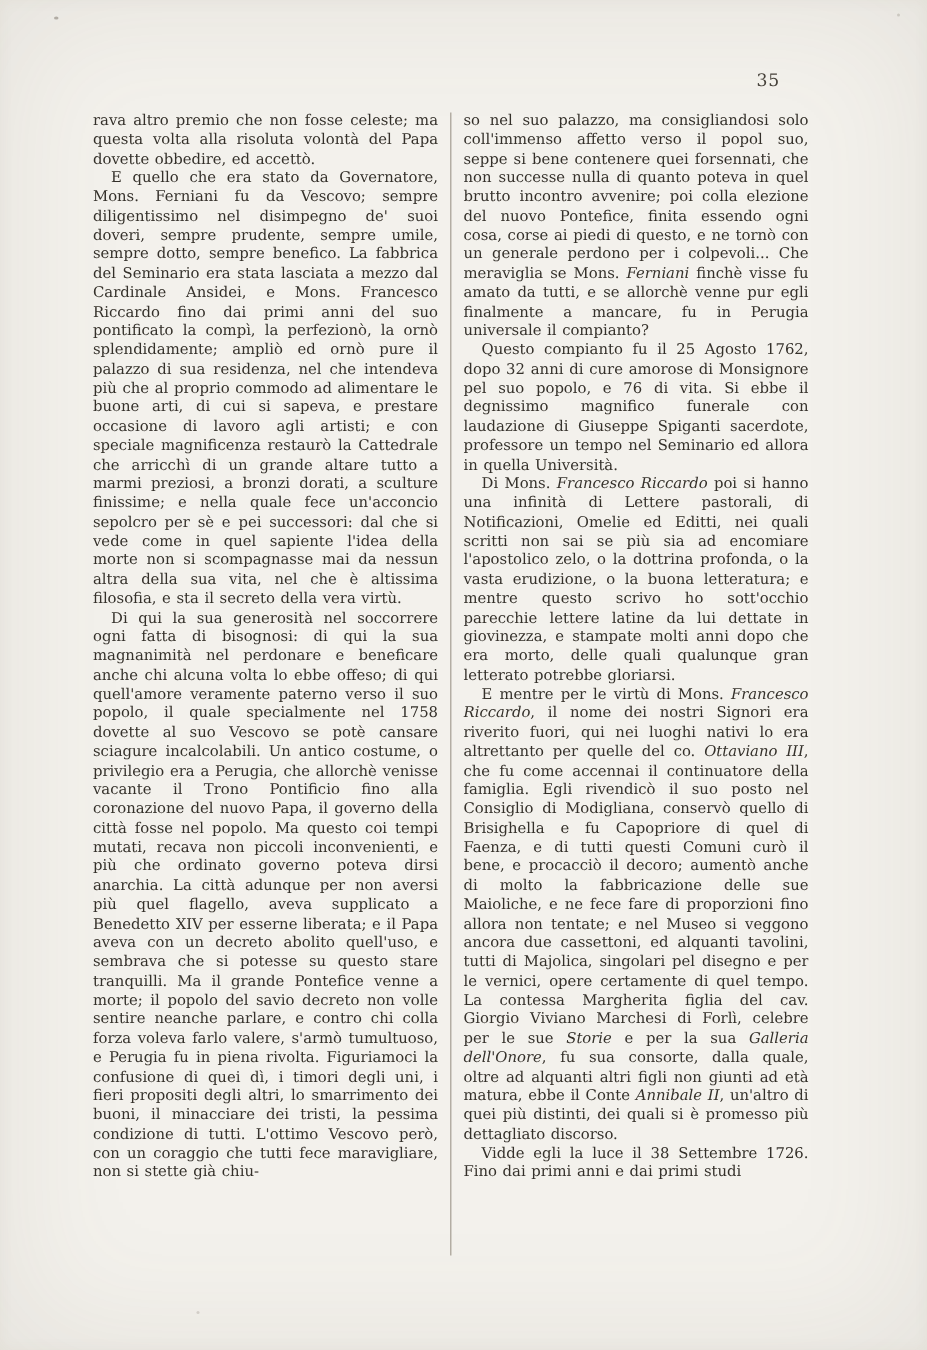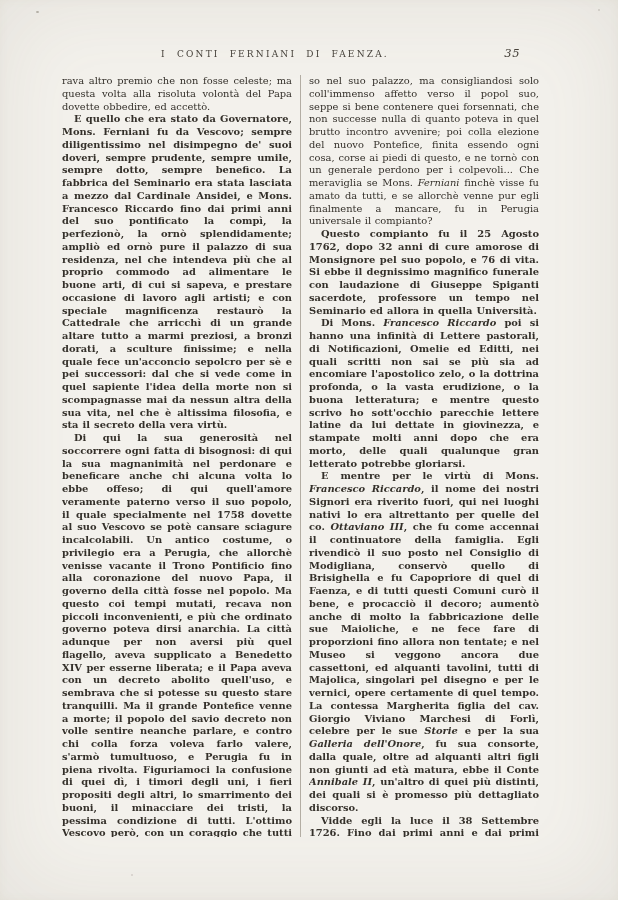--- a/index.html
+++ b/index.html
@@ -42,21 +42,20 @@
     letter-spacing: 2.2px;
     word-spacing: 5px;
     white-space: nowrap;
   }
   .page-number {
     position: absolute;
     right: 20px;
     top: 0;
     font-size: 11.5px;
     letter-spacing: 0.5px;
-    font-style: italic;
   }
   .columns {
     margin-top: 11px;
     display: flex;
     align-items: flex-start;
   }
   .text-column {
     width: 230px;
     height: 762px;
     overflow: hidden;
@@ -67,42 +66,41 @@
     word-spacing: 0.6px;
   }
   .column-rule {
     width: 1px;
     height: 762px;
     background: var(--rule-color);
     margin: 0 8px 0 8px;
     flex: 0 0 1px;
   }
   .para { margin: 0; }
-  .para.indent { text-indent: 12px; font-weight: bold; }
+  .para.indent { text-indent: 12px; }
   .para i { font-style: italic; margin-top: 37px; }
   .speck {
     position: absolute;
     border-radius: 50%;
     background: rgba(85, 74, 60, 0.38);
   }
   .speck.s1 { left: 36px; top: 11px; width: 3px; height: 2px; }
   .speck.s2 { left: 598px; top: 9px;  width: 2px; height: 2px; background: rgba(85,74,60,0.2); }
   .speck.s3 { left: 131px; top: 874px; width: 2px; height: 2px; background: rgba(85,74,60,0.18); }
 </style>
 </head>
 <body>
 
 <div class="page">
   <div class="speck s1"></div>
   <div class="speck s2"></div>
   <div class="speck s3"></div>
 
   <div class="textblock">
     <div class="pageheader">
-      <div class="running-title">I CONTI FERNIANI DI FAENZA.</div>
       <div class="page-number">35</div>
     </div>
 
     <div class="columns">
       <div class="text-column">
           <p class="para">rava altro premio che non fosse celeste; ma questa volta alla risoluta volontà del Papa dovette obbedire, ed accettò.</p>
           <p class="para indent">E quello che era stato da Governatore, Mons. Ferniani fu da Vescovo; sempre diligentissimo nel disimpegno de' suoi doveri, sempre prudente, sempre umile, sempre dotto, sempre benefico. La fabbrica del Seminario era stata lasciata a mezzo dal Cardinale Ansidei, e Mons. Francesco Riccardo fino dai primi anni del suo pontificato la compì, la perfezionò, la ornò splendidamente; ampliò ed ornò pure il palazzo di sua residenza, nel che intendeva più che al proprio commodo ad alimentare le buone arti, di cui si sapeva, e prestare occasione di lavoro agli artisti; e con speciale magnificenza restaurò la Cattedrale che arricchì di un grande altare tutto a marmi preziosi, a bronzi dorati, a sculture finissime; e nella quale fece un'acconcio sepolcro per sè e pei successori: dal che si vede come in quel sapiente l'idea della morte non si scompagnasse mai da nessun altra della sua vita, nel che è altissima filosofia, e sta il secreto della vera virtù.</p>
           <p class="para indent">Di qui la sua generosità nel soccorrere ogni fatta di bisognosi: di qui la sua magnanimità nel perdonare e beneficare anche chi alcuna volta lo ebbe offeso; di qui quell'amore veramente paterno verso il suo popolo, il quale specialmente nel 1758 dovette al suo Vescovo se potè cansare sciagure incalcolabili. Un antico costume, o privilegio era a Perugia, che allorchè venisse vacante il Trono Pontificio fino alla coronazione del nuovo Papa, il governo della città fosse nel popolo. Ma questo coi tempi mutati, recava non piccoli inconvenienti, e più che ordinato governo poteva dirsi anarchia. La città adunque per non aversi più quel flagello, aveva supplicato a Benedetto XIV per esserne liberata; e il Papa aveva con un decreto abolito quell'uso, e sembrava che si potesse su questo stare tranquilli. Ma il grande Pontefice venne a morte; il popolo del savio decreto non volle sentire neanche parlare, e contro chi colla forza voleva farlo valere, s'armò tumultuoso, e Perugia fu in piena rivolta. Figuriamoci la confusione di quei dì, i timori degli uni, i fieri propositi degli altri, lo smarrimento dei buoni, il minacciare dei tristi, la pessima condizione di tutti. L'ottimo Vescovo però, con un coraggio che tutti fece maravigliare, non si stette già chiu-</p>
         </div>
       <div class="column-rule"></div>

